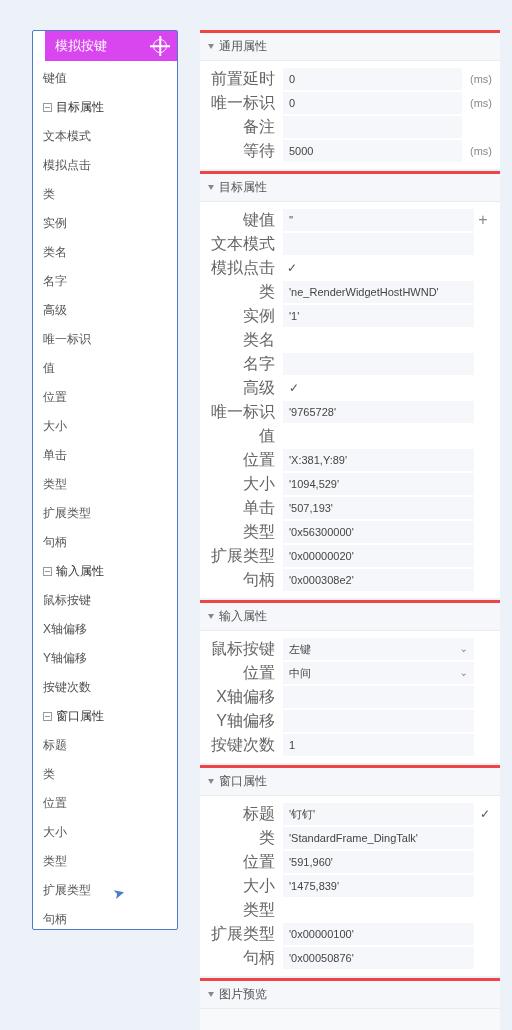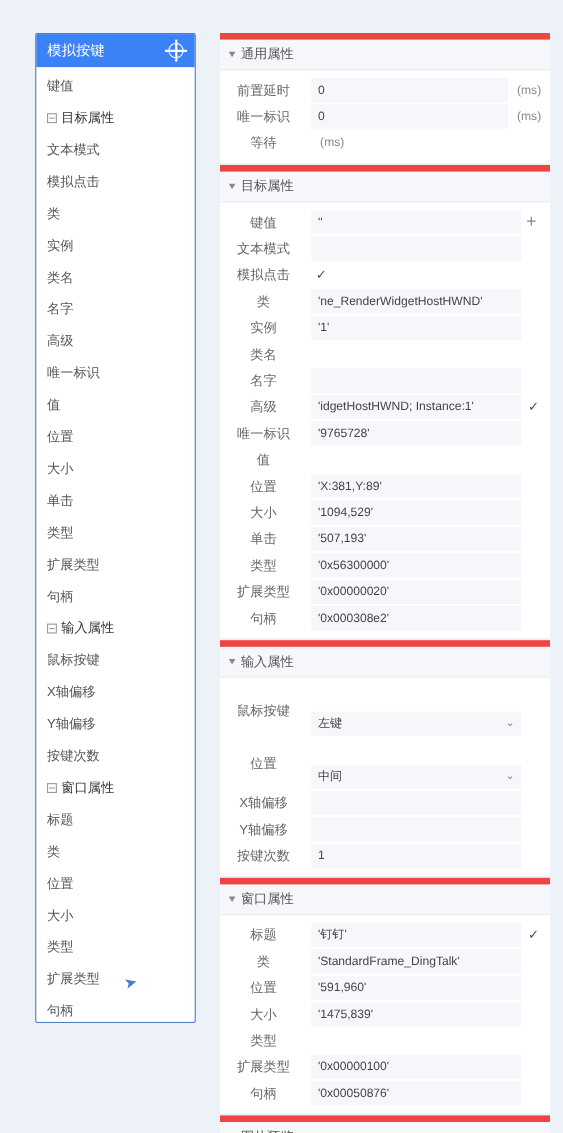--- a/index.html
+++ b/index.html
@@ -26,27 +26,28 @@
     .left-panel {
       width: 146px;
       background: #fff;
       border: 1px solid #4a7dc9;
       border-radius: 2px;
       display: flex;
       flex-direction: column;
       height: 900px;
     }
     .left-header {
-      background: #3b82f6;
+      background: #d946ef;
       color: #fff;
       padding: 6px 10px;
       display: flex;
       justify-content: space-between;
       align-items: center;
       font-size: 13px;
+      margin-left: 12px;
     }
     .target-icon {
       width: 14px;
       height: 14px;
       border-radius: 50%;
       border: 1.5px solid #fff;
       position: relative;
     }
     .target-icon::before, .target-icon::after {
       content: '';
@@ -115,21 +116,21 @@
       gap: 2px;
     }
     .section {
       background: #fff;
     }
     .section-header {
       background: #f5f7fa;
       padding: 5px 8px;
       font-size: 12px;
       color: #555;
-      border-top: 6px solid #ef4444;
+      border-top: 3px solid #ef4444;
       border-bottom: 1px solid #e8ecef;
     }
     .chevron {
       display: inline-block;
       width: 0;
       height: 0;
       border-left: 3px solid transparent;
       border-right: 3px solid transparent;
       border-top: 5px solid #888;
       margin-right: 5px;
@@ -139,43 +140,42 @@
       padding: 6px 8px 6px 4px;
     }
     .prop-row {
       display: flex;
       align-items: center;
       padding: 1px 0;
       min-height: 24px;
     }
     .prop-label {
       width: 79px;
-      text-align: center;
+      text-align: right;
       padding-right: 8px;
-      font-size: 12px;
+      font-size: 16px;
       color: #666;
     }
     .prop-value {
       flex: 1;
       height: 22px;
       background: #f5f7fa;
       border: none;
       padding: 0 6px;
       font-size: 11px;
       color: #444;
       line-height: 22px;
       white-space: nowrap;
       overflow: hidden;
       text-overflow: ellipsis;
     }
     .prop-value.select {
       display: flex;
       justify-content: space-between;
       align-items: center;
-      margin-top: 24px;
     }
     .suffix {
       width: 30px;
       text-align: right;
       padding-left: 6px;
       font-size: 11px;
       color: #888;
     }
     .trail {
       width: 18px;
@@ -263,21 +263,27 @@
           <div class="prop-label">前置延时</div>
           <div class="prop-value">0</div>
           <div class="suffix">(ms)</div>
         </div>
         <div class="prop-row">
           <div class="prop-label">唯一标识</div>
           <div class="prop-value">0</div>
           <div class="suffix">(ms)</div>
         </div>
         <div class="prop-row">
+          <div class="prop-label">备注</div>
+          <div class="prop-value"></div>
+          <div class="suffix"></div>
+        </div>
+        <div class="prop-row">
           <div class="prop-label">等待</div>
+          <div class="prop-value">5000</div>
           <div class="suffix">(ms)</div>
         </div>
       </div>
     </div>
 
     <div class="section">
       <div class="section-header">
         <span class="chevron"></span><span>目标属性</span>
       </div>
       <div class="section-body" id="target-body">
@@ -310,21 +316,20 @@
             <div class="prop-label">类名</div>
             <div class="trail"></div>
           </div>
           <div class="prop-row">
             <div class="prop-label">名字</div>
             <div class="prop-value"></div>
             <div class="trail"></div>
           </div>
           <div class="prop-row">
             <div class="prop-label">高级</div>
-            <div class="prop-value">'idgetHostHWND; Instance:1'</div>
             <div class="trail"><span class="check">✓</span></div>
           </div>
           <div class="prop-row">
             <div class="prop-label">唯一标识</div>
             <div class="prop-value">'9765728'</div>
             <div class="trail"></div>
           </div>
           <div class="prop-row">
             <div class="prop-label">值</div>
             <div class="trail"></div>

